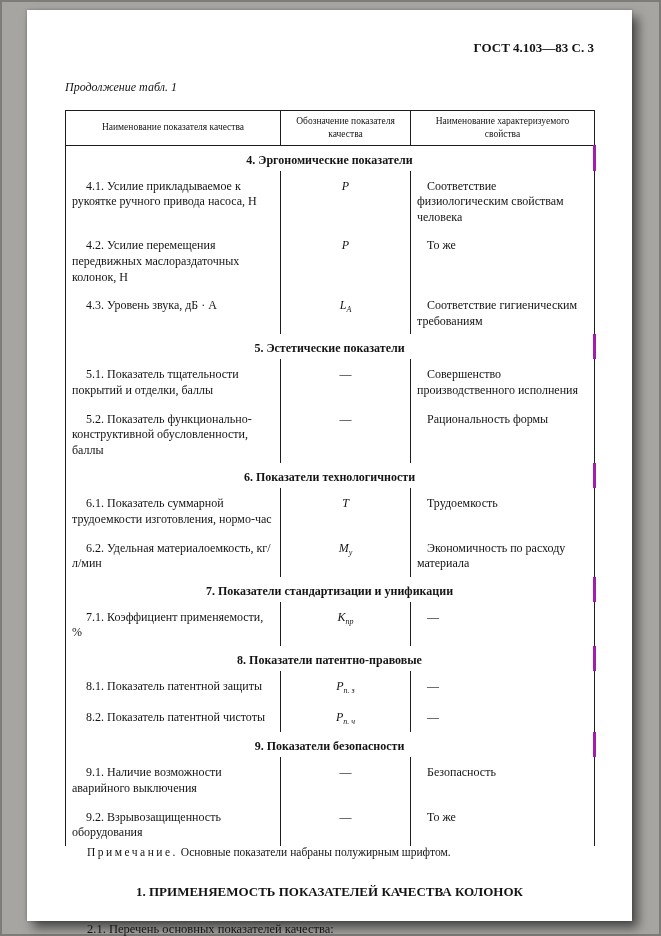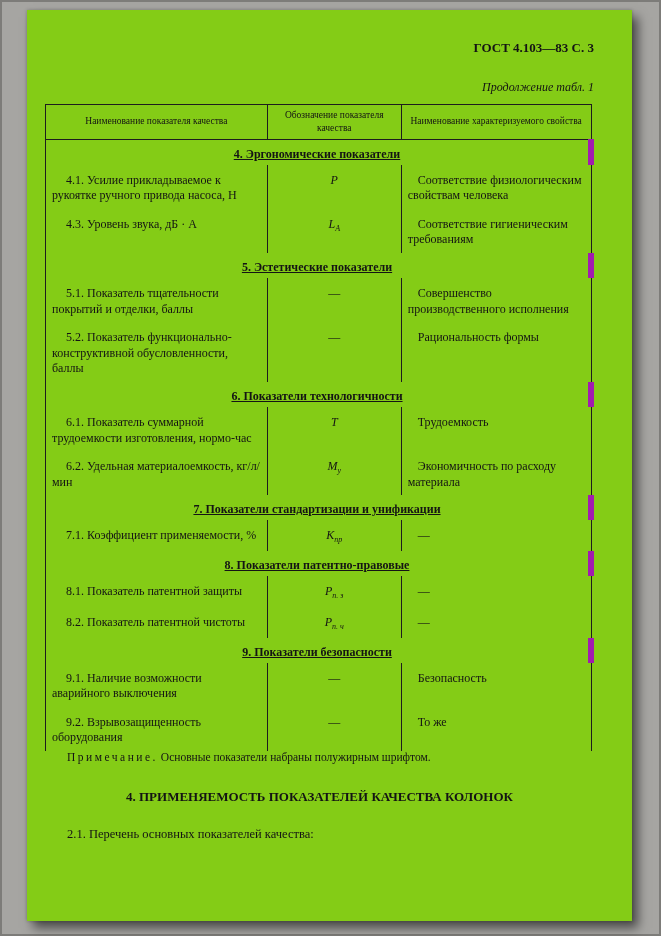--- a/index.html
+++ b/index.html
@@ -11,59 +11,58 @@
     position:relative;
   }
   .scan-frame {
     position:absolute; inset:0;
     border:2px solid #7d7c79;
   }
   .page {
     position:absolute;
     left:27px; top:10px;
     width:605px; height:911px;
-    background:#84cc16;
+    background:#ffffff;
     box-shadow:6px 7px 10px rgba(0,0,0,0.55), 0 0 3px rgba(0,0,0,0.25);
-    padding:30px 38px 0 18px;
+    padding:30px 38px 0 38px;
   }
   .doc-header {
     text-align:right;
     font-weight:bold;
     font-size:13px;
   }
   .continuation {
-    text-align:right;
+    text-align:left;
     font-style:italic;
     font-size:12px;
     margin-top:24px;
-    margin-bottom:9px;
+    margin-bottom:15px;
   }
   table.qtable {
     width:100%;
     border-collapse:collapse;
     table-layout:fixed;
     font-size:12px;
   }
   table.qtable th {
     border:1px solid #1d1d1d;
     font-weight:normal;
     font-size:9.5px;
     line-height:1.35;
     text-align:center;
     vertical-align:middle;
     padding:4px 6px;
   }
   tr.section-row td {
     border-left:1px solid #1d1d1d;
-    border-right:6px solid #a21caf;
+    border-right:3px solid #a21caf;
     text-align:center;
     font-weight:bold;
     font-size:12px;
     padding:7px 4px 3px 4px;
-    text-decoration:underline;
   }
   tr.data-row td {
     vertical-align:top;
     padding:8px 6px 5px 6px;
     line-height:1.3;
   }
   td.c-name {
     border-left:1px solid #1d1d1d;
     border-right:1px solid #1d1d1d;
     text-indent:14px;
@@ -127,20 +126,25 @@
     <tbody>
         <tr class="section-row">
           <td colspan="3">4. Эргономические показатели</td>
         </tr>
         <tr class="data-row">
           <td class="c-name">4.1. Усилие прикладываемое к рукоятке ручного привода насоса, Н</td>
           <td class="c-sym"><i>Р</i></td>
           <td class="c-prop">Соответствие физиологическим свойствам человека</td>
         </tr>
         <tr class="data-row">
+          <td class="c-name">4.2. Усилие перемещения передвижных маслораздаточных колонок, Н</td>
+          <td class="c-sym"><i>Р</i></td>
+          <td class="c-prop">То же</td>
+        </tr>
+        <tr class="data-row">
           <td class="c-name">4.3. Уровень звука, дБ · А</td>
           <td class="c-sym"><i>L</i><sub>А</sub></td>
           <td class="c-prop">Соответствие гигиеническим требованиям</td>
         </tr>
         <tr class="section-row">
           <td colspan="3">5. Эстетические показатели</td>
         </tr>
         <tr class="data-row">
           <td class="c-name">5.1. Показатель тщательности покрытий и отделки, баллы</td>
           <td class="c-sym">—</td>
@@ -198,20 +202,20 @@
           <td class="c-sym">—</td>
           <td class="c-prop">То же</td>
         </tr>
       </tbody>
   </table>
 
   <p class="note">
     <span class="note-label">Примечание.</span><span> Основные показатели набраны полужирным шрифтом.</span>
   </p>
 
-  <div class="section2-heading">4. ПРИМЕНЯЕМОСТЬ ПОКАЗАТЕЛЕЙ КАЧЕСТВА КОЛОНОК</div>
+  <div class="section2-heading">1. ПРИМЕНЯЕМОСТЬ ПОКАЗАТЕЛЕЙ КАЧЕСТВА КОЛОНОК</div>
 
   <div class="para-block">
     <div class="line">2.1. Перечень основных показателей качества:</div>
 
   </div>
 
 </div>
 
 </body></html>

